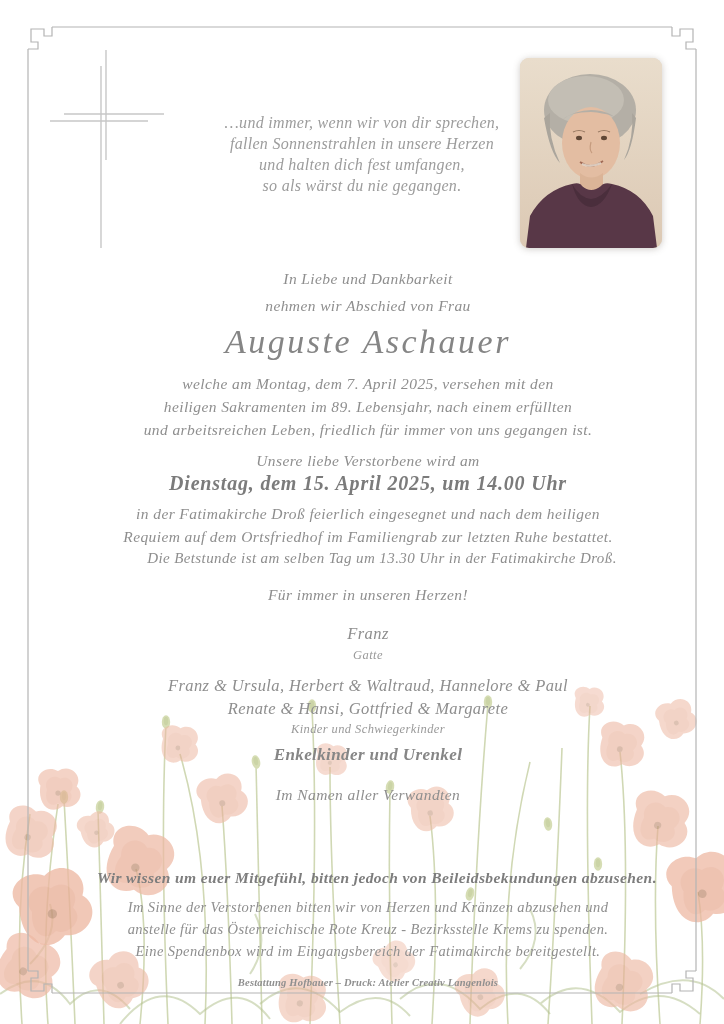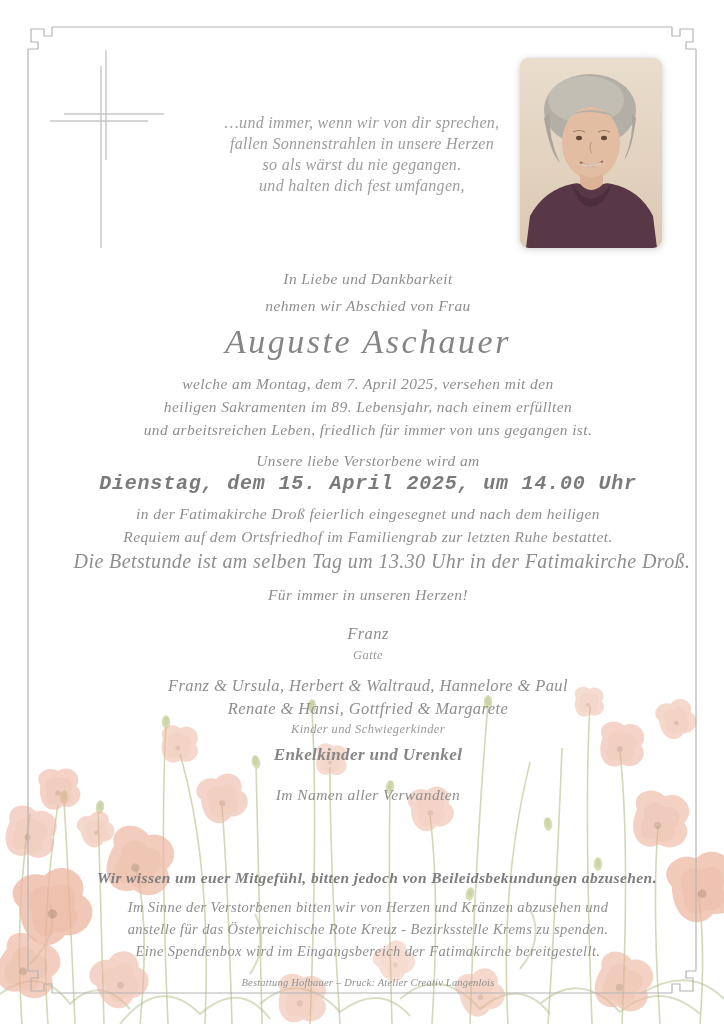--- a/index.html
+++ b/index.html
@@ -20,34 +20,34 @@
   }
   .t-poem{
     left:130px;right:130px;top:112px;
     font-size:16px;line-height:21px;color:#9c9c9c;letter-spacing:.3px;
   }
   .t-intro1{top:270px;font-size:15.5px;}
   .t-intro2{top:297px;font-size:15.5px;}
   .t-name{top:323px;font-size:34px;color:#858585;letter-spacing:2.5px;}
   .t-para{top:372px;font-size:15.5px;line-height:23px;}
   .t-unsere{top:452px;font-size:15.5px;}
-  .t-datetime{top:472px;font-size:20px;font-weight:700;color:#7b7b7b;letter-spacing:.8px;font-family:Liberation Mono, monospace;}
+  .t-datetime{top:472px;font-size:20px;font-weight:700;color:#7b7b7b;letter-spacing:.8px;}
   .t-fatima{top:502px;font-size:15.5px;line-height:23px;}
-  .t-betstunde{top:550px;font-size:20px;margin-left:28px;}
+  .t-betstunde{top:550px;font-size:15px;margin-left:28px;}
   .t-farewell{top:586px;font-size:15.5px;}
   .t-franz{top:624px;font-size:16.5px;}
   .t-gatte{top:648px;font-size:12.5px;color:#999999;}
   .t-kids1{top:676px;font-size:16.5px;}
   .t-kids2{top:699px;font-size:16.5px;}
   .t-kidsrel{top:722px;font-size:12.5px;color:#999999;}
   .t-enkel{top:745px;font-size:17px;font-weight:600;color:#868686;}
   .t-imnamen{top:786px;font-size:15.5px;}
   .t-condbold{top:869px;font-size:15.5px;font-weight:700;color:#7d7d7d;padding-left:18px;}
   .t-cond{top:896px;font-size:14.5px;line-height:22px;}
-  .t-footer{top:977px;font-size:10.5px;color:#8f8f8f;letter-spacing:.2px;}
+  .t-footer{top:977px;font-size:10.5px;color:#8f8f8f;letter-spacing:.2px;font-weight:bold;}
 
   
   .photo{
     position:absolute;left:520px;top:58px;width:142px;height:190px;
     border-radius:9px;overflow:hidden;z-index:3;
     box-shadow:0 1px 7px rgba(90,80,70,.30);
     background:#e4d6c5;
   }
   .photo svg{display:block;}
 </style>
@@ -187,22 +187,22 @@
     <path d="M60,115 L60,132 Q71,138 83,132 L83,115 Q71,124 60,115 Z" fill="#dbb497"></path>
 
     <path d="M6,190 L10,158 Q24,132 52,126 Q60,124 62,128 Q71,136 81,128 Q84,124 92,126 Q120,132 133,158 L137,190 Z" fill="#583747"></path>
     <path d="M52,126 Q60,140 71,141 Q82,140 92,126 Q84,148 71,149 Q58,148 52,126 Z" fill="#4a2e3c"></path>
   </svg>
 </div>
 
 <div class="tb t-poem">
   <div>…und immer, wenn wir von dir sprechen,</div>
   <div>fallen Sonnenstrahlen in unsere Herzen</div>
+  <div>und halten dich fest umfangen,</div>
   <div>so als wärst du nie gegangen.</div>
-  <div>und halten dich fest umfangen,</div>
 </div>
 
 <div class="tb t-intro1">In Liebe und Dankbarkeit</div>
 <div class="tb t-intro2">nehmen wir Abschied von Frau</div>
 
 <div class="tb t-name">Auguste Aschauer</div>
 
 <div class="tb t-para">
   <div>welche am Montag, dem 7. April 2025, versehen mit den</div>
   <div>heiligen Sakramenten im 89. Lebensjahr, nach einem erfüllten</div>

